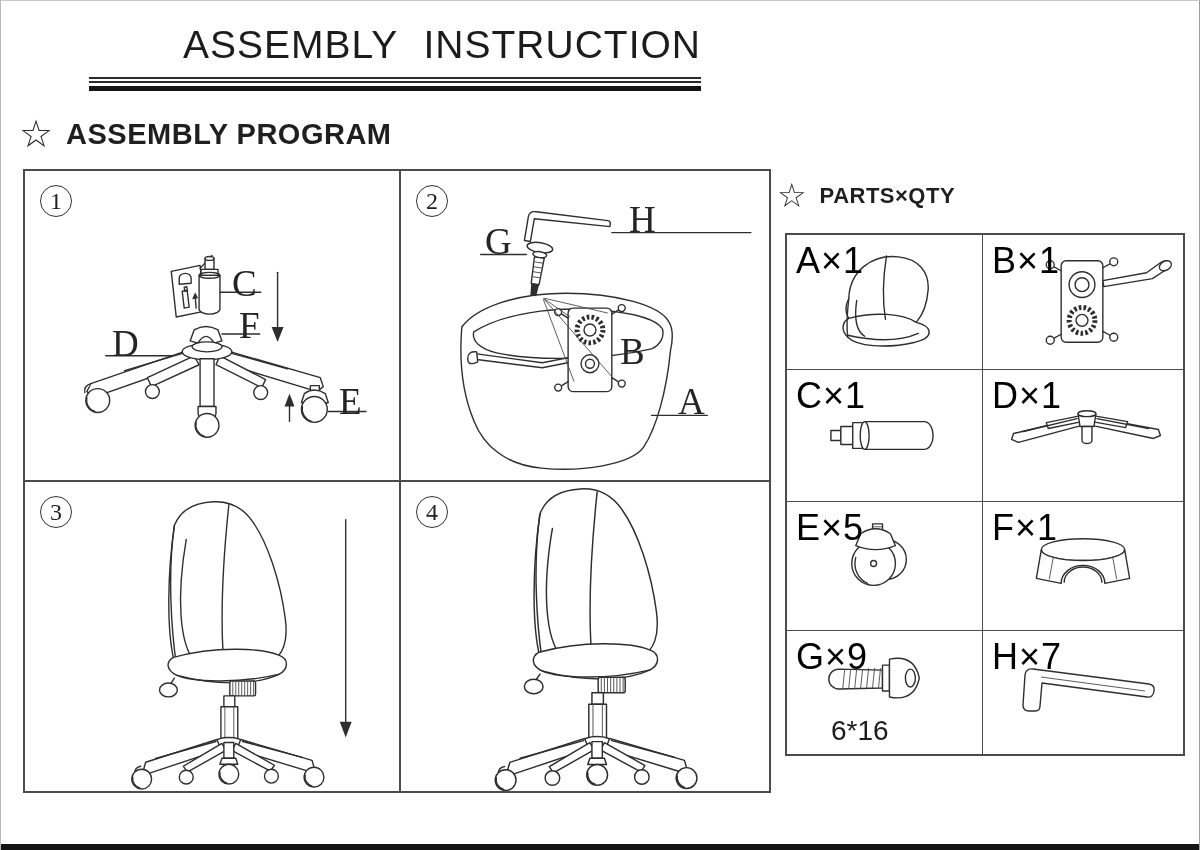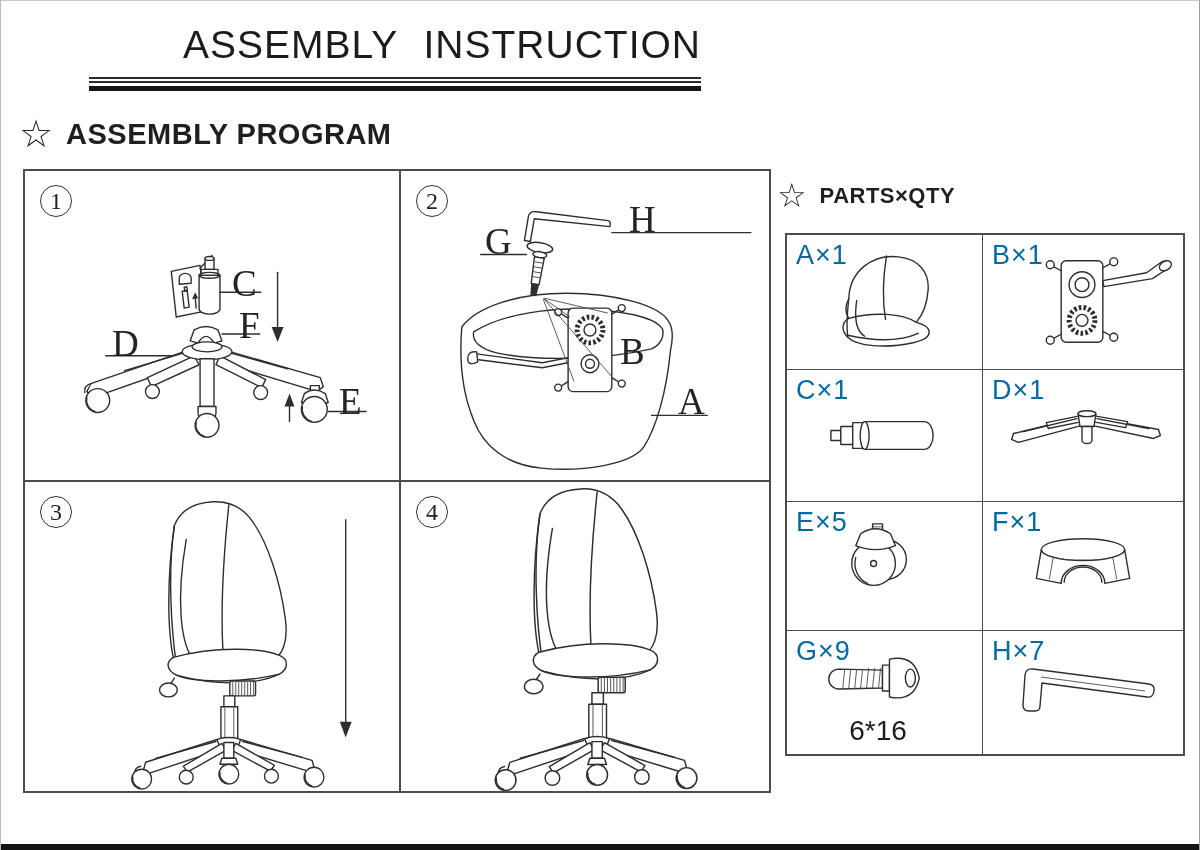--- a/index.html
+++ b/index.html
@@ -47,22 +47,22 @@
   }
   
   .parts-table {
     position:absolute; left:784px; top:232px; width:400px; height:523px;
     border:2px solid #4c4c4c; display:grid;
     grid-template-columns:196px 200px; grid-template-rows:135px 132px 129px 123px; background:#fff;
   }
   .pcell { position:relative; border-right:1.6px solid #4c4c4c; border-bottom:1.6px solid #4c4c4c; }
   .pcell:nth-child(2n) { border-right:none; }
   .pcell:nth-child(n+7) { border-bottom:none; }
-  .plab { position:absolute; left:9px; top:5px; font-size:27px; letter-spacing:1px; color:#0369a1; z-index:2; }
-  .psize { position:absolute; left:36px; top:84px; width:110px; text-align:center; font-size:28px; color:#1d1d1d; z-index:2; }
+  .plab { position:absolute; left:9px; top:5px; font-size:36px; letter-spacing:1px; color:#000000; z-index:2; }
+  .psize { position:absolute; left:44px; top:84px; width:110px; font-size:28px; color:#1d1d1d; z-index:2; }
   .psvg { position:absolute; left:0; top:0; width:100%; height:100%; }
   
   .bottom-bar { position:absolute; left:0; top:843px; width:1200px; height:7px; background:#141414; }
   
   svg .ln { stroke:#2e2e2e; stroke-width:1.4; fill:none; stroke-linecap:round; stroke-linejoin:round; }
   svg .fw { fill:#ffffff; }
   svg .thin { stroke:#4a4a4a; stroke-width:.9; fill:none; }
   svg .fill { fill:#2e2e2e; stroke:none; }
 </style>
 </head>

